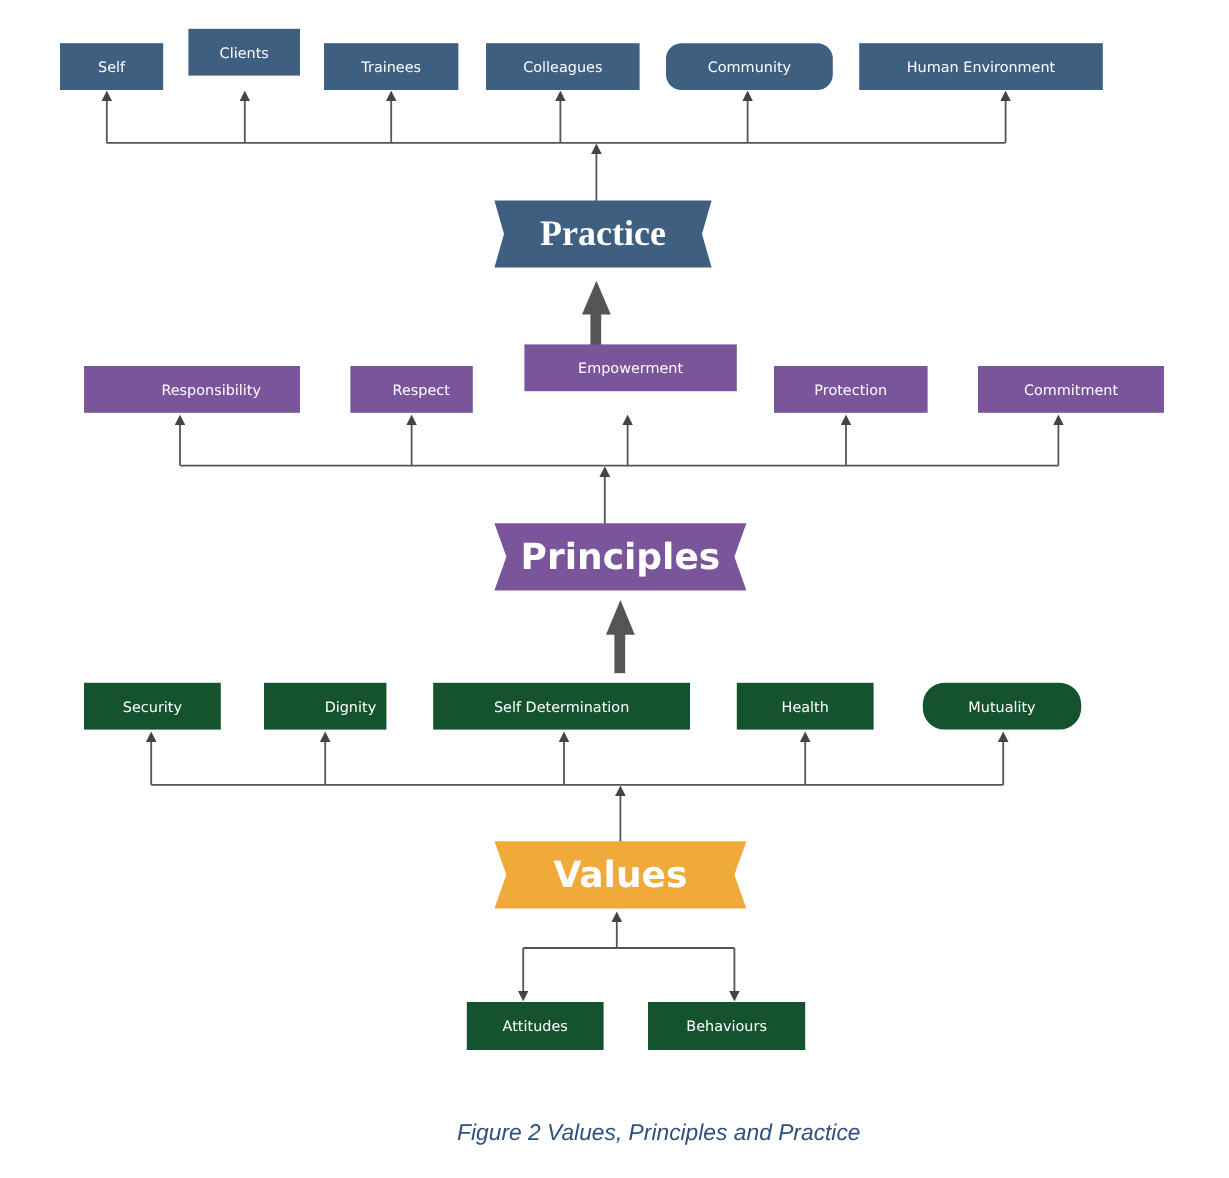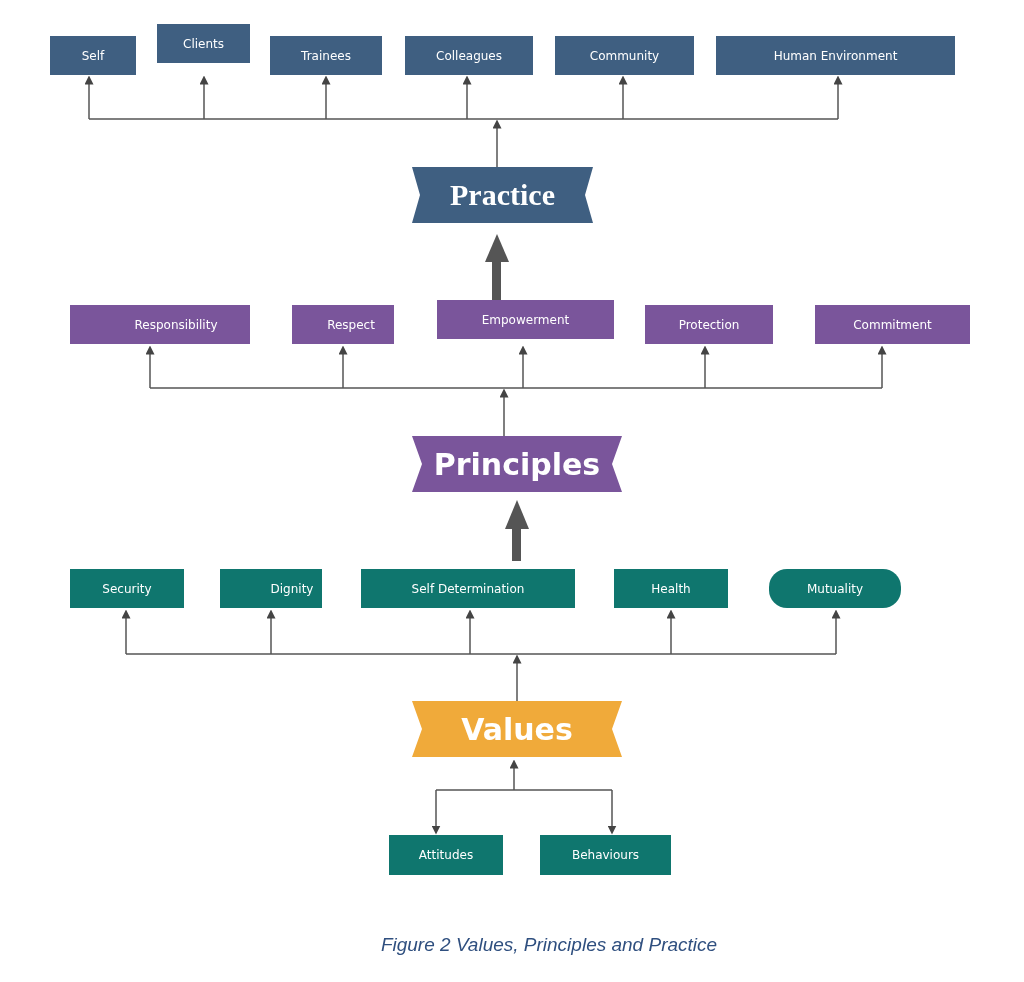--- a/index.html
+++ b/index.html
@@ -1,20 +1,20 @@
 <!DOCTYPE html>
 <html><head>
 <meta charset="utf-8">
 <style>
   html,body{margin:0;padding:0;background:#ffffff;}
   body{width:1024px;height:982px;position:relative;overflow:hidden;font-family:"DejaVu Sans",sans-serif;}
   .box{position:absolute;color:#fff;display:flex;align-items:center;justify-content:center;font-size:12px;white-space:nowrap;box-sizing:border-box;}
   .blue{background:#3f5f81;}
   .purple{background:#7a559b;}
-  .orange{background:#0f766e;}
+  .orange{background:#14532d;}
   svg.lines{position:absolute;left:0;top:0;}
   .banner-label{position:absolute;color:#fff;font-size:30px;font-weight:bold;display:flex;align-items:center;justify-content:center;}
   .caption{position:absolute;left:0;width:1024px;top:934px;text-align:center;font-family:"Liberation Sans",sans-serif;font-style:italic;font-size:19px;color:#2f4f7f;padding-left:37px;}
 </style>
 </head>
 <body>
 
 <svg class="lines" width="1024" height="982">
   <defs>
     <marker id="ah" markerWidth="6" markerHeight="6" refX="3" refY="3" orient="auto">
@@ -63,28 +63,28 @@
 
   <polygon fill="#3f5f81" points="412,167 593,167 585,195 593,223 412,223 420,195"></polygon>
   <polygon fill="#7a559b" points="412,436 622,436 612,464 622,492 412,492 422,464"></polygon>
   <polygon fill="#f0aa3a" points="412,701 622,701 612,729 622,757 412,757 422,729"></polygon>
 </svg>
 
 <div class="box blue" style="left:50px;top:36px;width:86px;height:39px;">Self</div>
 <div class="box blue" style="left:157px;top:24px;width:93px;height:39px;">Clients</div>
 <div class="box blue" style="left:270px;top:36px;width:112px;height:39px;">Trainees</div>
 <div class="box blue" style="left:405px;top:36px;width:128px;height:39px;">Colleagues</div>
-<div class="box blue" style="left:555px;top:36px;width:139px;height:39px;">Community</div>
-<div class="box blue" style="left:716px;top:36px;width:239px;height:39px;">Human Environment</div>
+<div class="box blue" style="left:555px;top:36px;width:139px;height:39px;border-radius:13px;">Community</div>
+<div class="box blue" style="left:716px;top:36px;width:203px;height:39px;">Human Environment</div>
 
 <div class="banner-label" style="left:412px;top:167px;width:181px;height:56px;font-family:Liberation Serif, serif;">Practice</div>
 
 <div class="box purple" style="left:70px;top:305px;width:180px;height:39px;padding-left:32px;">Responsibility</div>
 <div class="box purple" style="left:292px;top:305px;width:102px;height:39px;padding-left:16px;">Respect</div>
-<div class="box purple" style="left:437px;top:300px;width:177px;height:39px;">Empowerment</div>
+<div class="box purple" style="left:437px;top:287px;width:177px;height:39px;">Empowerment</div>
 <div class="box purple" style="left:645px;top:305px;width:128px;height:39px;">Protection</div>
 <div class="box purple" style="left:815px;top:305px;width:155px;height:39px;">Commitment</div>
 
 <div class="banner-label" style="left:412px;top:436px;width:210px;height:56px;">Principles</div>
 
 <div class="box orange" style="left:70px;top:569px;width:114px;height:39px;">Security</div>
 <div class="box orange" style="left:220px;top:569px;width:102px;height:39px;padding-left:42px;">Dignity</div>
 <div class="box orange" style="left:361px;top:569px;width:214px;height:39px;">Self Determination</div>
 <div class="box orange" style="left:614px;top:569px;width:114px;height:39px;">Health</div>
 <div class="box orange" style="left:769px;top:569px;width:132px;height:39px;border-radius:18px;">Mutuality</div>

